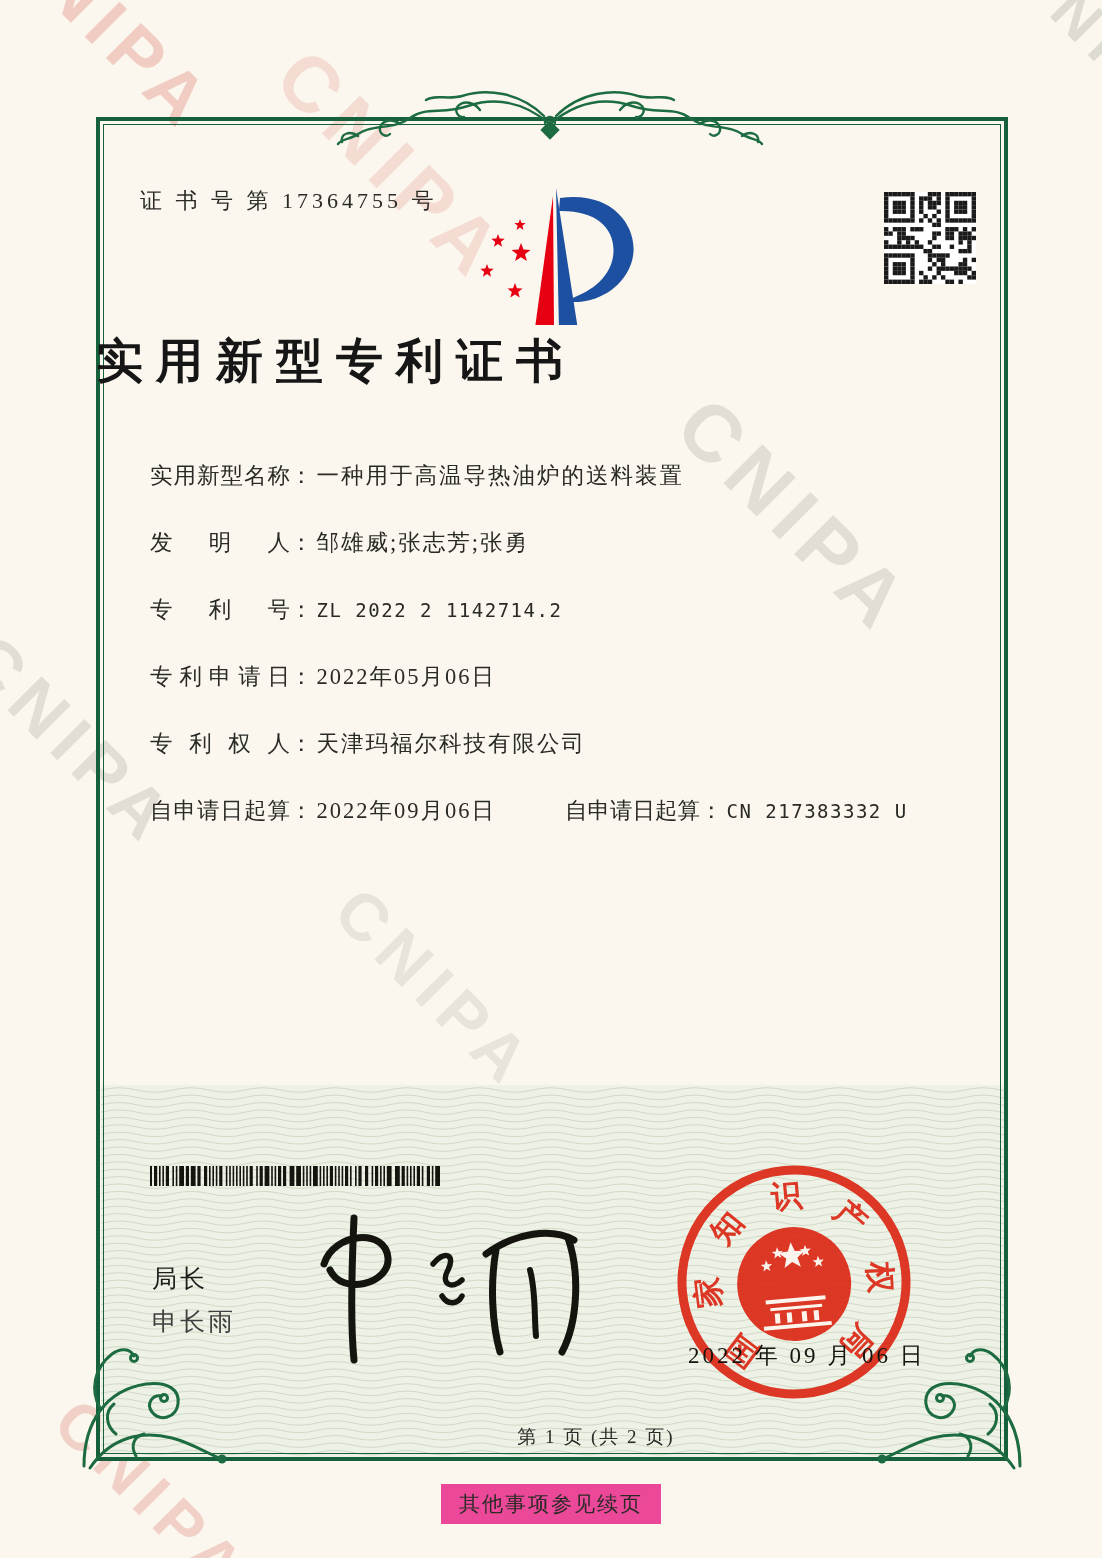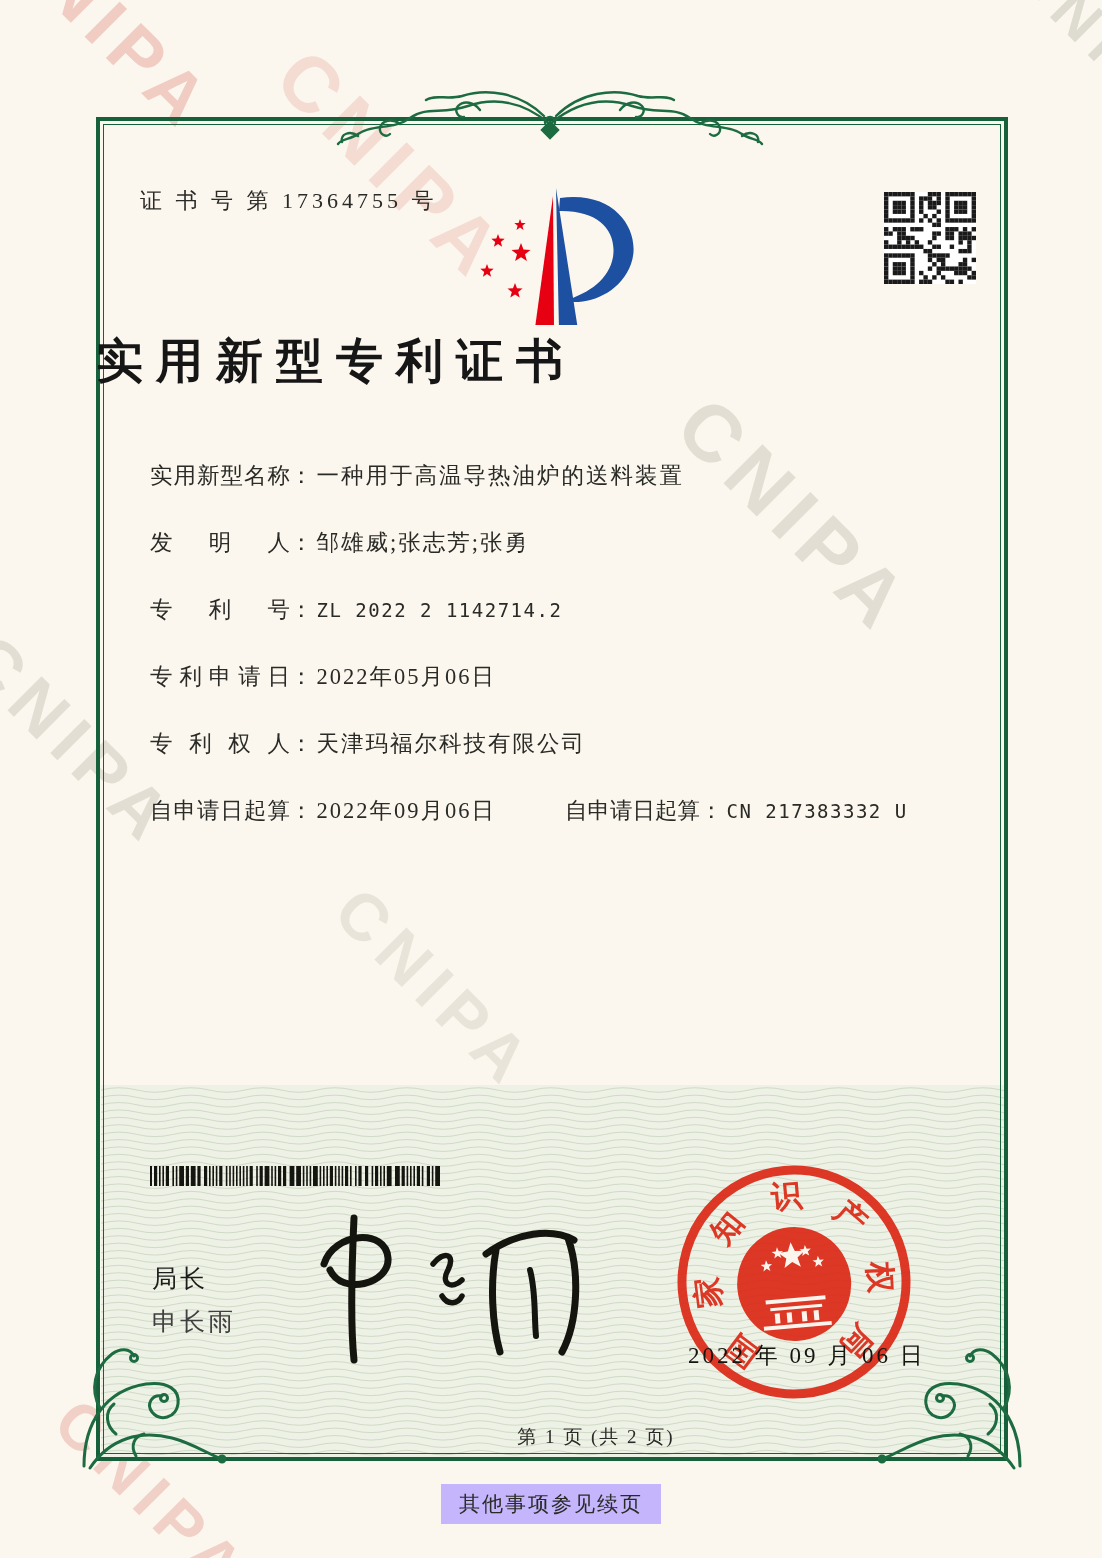--- a/index.html
+++ b/index.html
@@ -50,21 +50,21 @@
   .wave-band { position:absolute; left:101px; top:1085px; width:903px; height:372px; z-index:2; }
   
   .barcode { position:absolute; left:150px; top:1166px; width:292px; height:20px; z-index:4; }
   .director-label { position:absolute; left:152px; top:1262px; font-size:25px; letter-spacing:3px; z-index:4; font-family:"Liberation Sans",sans-serif; color:#1c1c1a;}
   .director-name  { position:absolute; left:152px; top:1305px; font-size:25px; letter-spacing:3px; z-index:4; font-family:"Liberation Sans",sans-serif; color:#404040;}
   .signature { position:absolute; left:290px; top:1212px; width:300px; height:155px; z-index:5; }
   .seal { position:absolute; left:672px; top:1160px; width:244px; height:244px; z-index:5; opacity:.93; transform:rotate(-5deg); }
   .seal-date { position:absolute; left:688px; top:1340px; font-size:23px; letter-spacing:3px; color:#15150f; z-index:6; }
   .page-info { position:absolute; left:96px; top:1424px; width:912px; text-align:center; font-size:19px; letter-spacing:2px; z-index:4;margin-left:44px; }
   .continuation { position:absolute; left:0; top:1490px; width:1102px; text-align:center; z-index:4; }
-  .continuation span { background:#c4b5fd; padding:8px 18px; font-size:21px; letter-spacing:2px; }
+  .continuation span { background:#ec4899; padding:8px 18px; font-size:21px; letter-spacing:2px; }
   
   .top-ornament { position:absolute; left:330px; top:80px; width:440px; height:80px; z-index:4; }
   .corner-ornament { position:absolute; width:150px; height:135px; z-index:5; }
   .corner-left { left:76px; top:1338px; }
   .corner-right { left:878px; top:1338px; transform:scaleX(-1); }
 </style>
 </head>
 <body>
 
 <div class="page">

